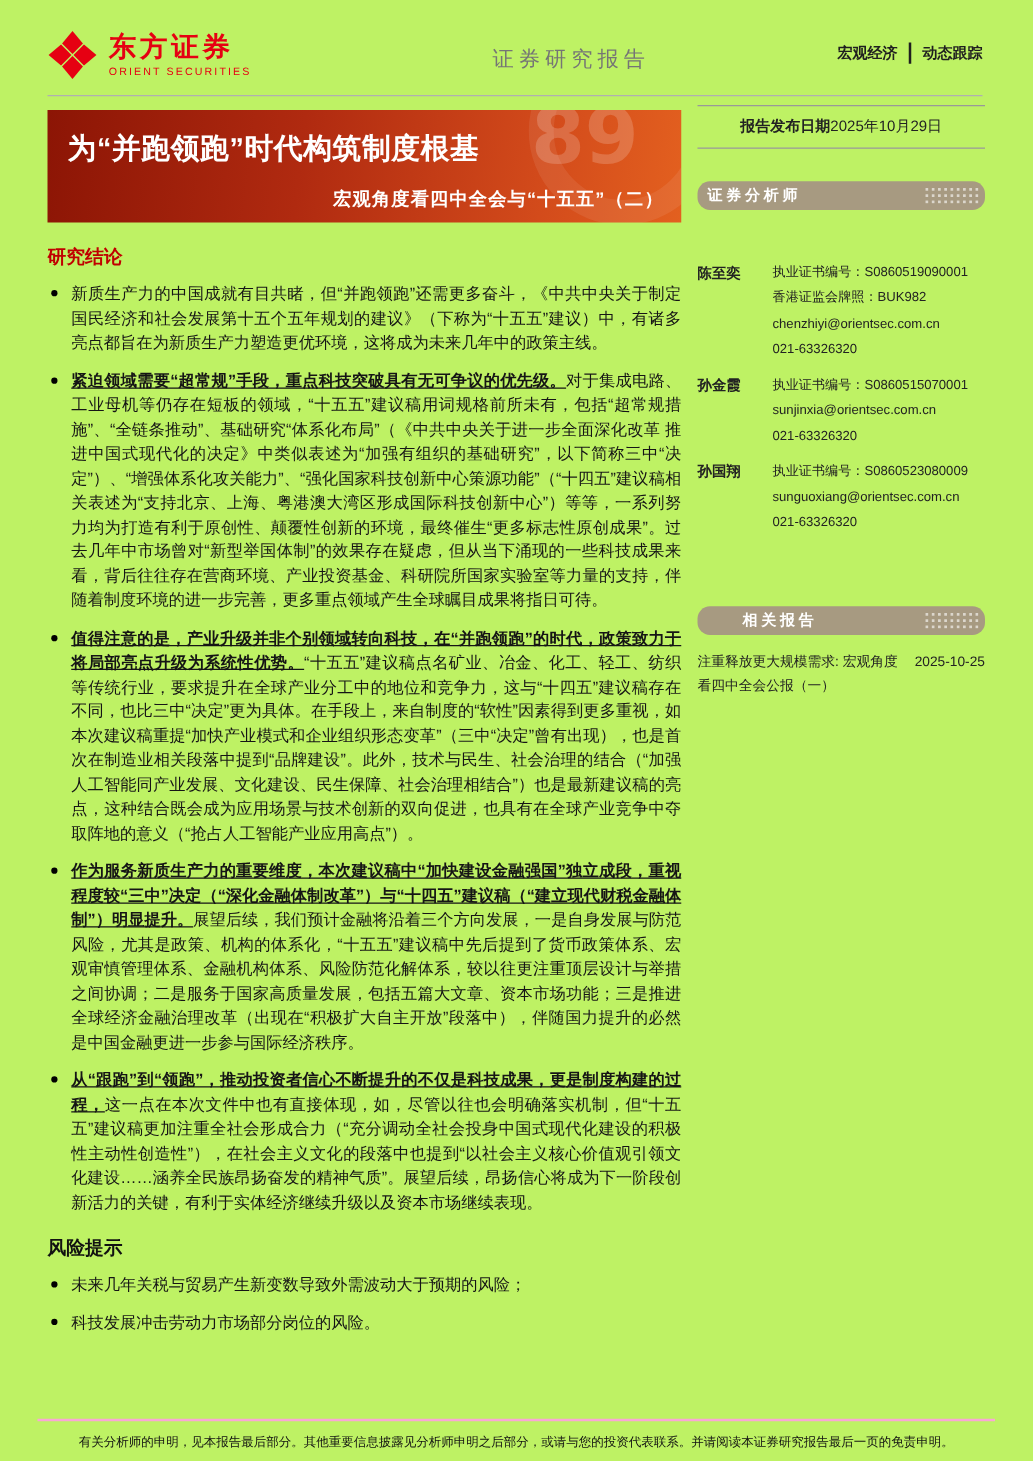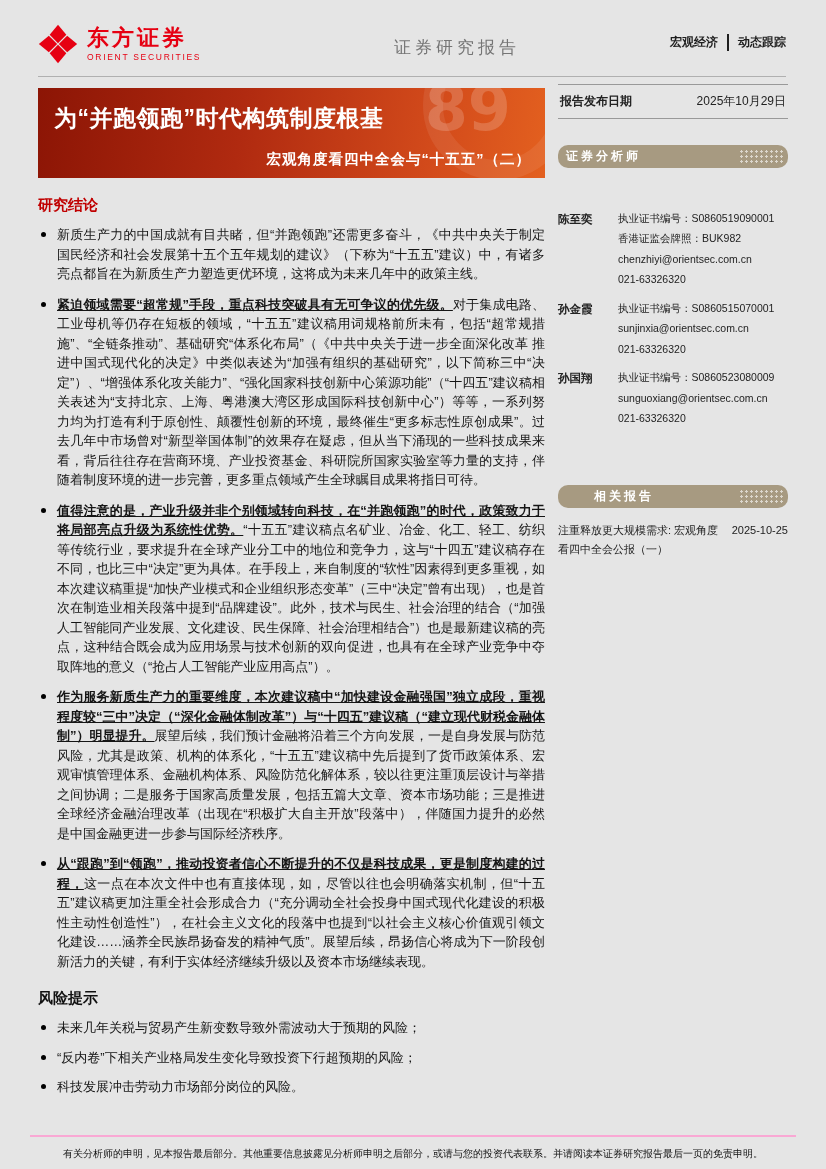--- a/index.html
+++ b/index.html
@@ -1,18 +1,18 @@
 <!DOCTYPE html>
 <html><head>
 <meta charset="utf-8">
 <style>
   * { margin:0; padding:0; box-sizing:border-box; }
   html,body { background:#ffffff; }
   body { font-family:"Liberation Sans","DejaVu Sans",sans-serif; color:#111; }
-  .page { position:relative; width:826px; height:1169px; background:#e5e5e5; overflow:hidden; margin:0 auto; }
+  .page { position:relative; width:826px; height:1169px; background:#bef264; overflow:hidden; margin:0 auto; }
 
   
   .topbar { position:absolute; top:22px; left:38px; right:40px; height:50px; }
   .brand { position:absolute; left:0; top:2px; display:flex; align-items:center; gap:9px; }
   .logo-mark { width:40px; height:40px; display:block; }
   .brand-cn { color:#e60012; font-size:22px; font-weight:bold; letter-spacing:3px; line-height:1.05; }
   .brand-en { color:#e60012; font-size:8.5px; font-weight:normal; letter-spacing:1.7px; margin-top:3px; }
   .report-type { position:absolute; left:356px; top:14px; color:#757575; font-size:17px; letter-spacing:4px; }
   .category { position:absolute; right:0; top:12px; display:flex; align-items:center; gap:9px; font-size:12px; font-weight:bold; color:#1f1f1f; }
   .cat-sep { width:2px; height:17px; background:#1f1f1f; }
@@ -35,21 +35,21 @@
   .bullets { list-style:none; }
   .bullets li { position:relative; padding-left:19px; margin-bottom:11px; font-size:13px; line-height:1.5;
                 text-align:justify; color:#151515; }
   .bullets li::before { content:""; position:absolute; left:3px; top:7px; width:5px; height:5px;
                         border-radius:50%; background:#000; }
   .lead { font-weight:bold; text-decoration:underline; }
   .risks li { text-align:left; margin-bottom:10px; }
 
   
   .right-col { position:absolute; left:558px; top:84px; width:230px; }
-  .date-row { display:flex; justify-content:space-between; align-items:center;
+  .date-row { display:flex; justify-content:center; align-items:center;
               border-top:1px solid #999; border-bottom:1px solid #999; padding:8px 2px; font-size:12px; }
   .date-label { font-weight:bold; color:#222; }
   .date-value { color:#222; }
   .side-header { margin-top:26px; background:#a79a81; color:#fff; font-size:12px; font-weight:bold;
                  letter-spacing:3px; padding:3px 8px; position:relative;border-radius:10px; }
   .side-dots { position:absolute; right:5px; top:4px; bottom:4px; width:44px;
                background-image:radial-gradient(rgba(255,255,255,0.6) 1px,transparent 1.4px);
                background-size:5px 5px; }
   .analyst { display:flex; line-height:1.95; color:#222; }
   .analyst.first { margin-top:40px; }
@@ -109,21 +109,20 @@
       <li><span class="lead">紧迫领域需要“超常规”手段，重点科技突破具有无可争议的优先级。</span><span>对于集成电路、工业母机等仍存在短板的领域，“十五五”建议稿用词规格前所未有，包括“超常规措施”、“全链条推动”、基础研究“体系化布局”（《中共中央关于进一步全面深化改革 推进中国式现代化的决定》中类似表述为“加强有组织的基础研究”，以下简称三中“决定”）、“增强体系化攻关能力”、“强化国家科技创新中心策源功能”（“十四五”建议稿相关表述为“支持北京、上海、粤港澳大湾区形成国际科技创新中心”）等等，一系列努力均为打造有利于原创性、颠覆性创新的环境，最终催生“更多标志性原创成果”。过去几年中市场曾对“新型举国体制”的效果存在疑虑，但从当下涌现的一些科技成果来看，背后往往存在营商环境、产业投资基金、科研院所国家实验室等力量的支持，伴随着制度环境的进一步完善，更多重点领域产生全球瞩目成果将指日可待。</span></li>
       <li><span class="lead">值得注意的是，产业升级并非个别领域转向科技，在“并跑领跑”的时代，政策致力于将局部亮点升级为系统性优势。</span><span>“十五五”建议稿点名矿业、冶金、化工、轻工、纺织等传统行业，要求提升在全球产业分工中的地位和竞争力，这与“十四五”建议稿存在不同，也比三中“决定”更为具体。在手段上，来自制度的“软性”因素得到更多重视，如本次建议稿重提“加快产业模式和企业组织形态变革”（三中“决定”曾有出现），也是首次在制造业相关段落中提到“品牌建设”。此外，技术与民生、社会治理的结合（“加强人工智能同产业发展、文化建设、民生保障、社会治理相结合”）也是最新建议稿的亮点，这种结合既会成为应用场景与技术创新的双向促进，也具有在全球产业竞争中夺取阵地的意义（“抢占人工智能产业应用高点”）。</span></li>
       <li><span class="lead">作为服务新质生产力的重要维度，本次建议稿中“加快建设金融强国”独立成段，重视程度较“三中”决定（“深化金融体制改革”）与“十四五”建议稿（“建立现代财税金融体制”）明显提升。</span><span>展望后续，我们预计金融将沿着三个方向发展，一是自身发展与防范风险，尤其是政策、机构的体系化，“十五五”建议稿中先后提到了货币政策体系、宏观审慎管理体系、金融机构体系、风险防范化解体系，较以往更注重顶层设计与举措之间协调；二是服务于国家高质量发展，包括五篇大文章、资本市场功能；三是推进全球经济金融治理改革（出现在“积极扩大自主开放”段落中），伴随国力提升的必然是中国金融更进一步参与国际经济秩序。</span></li>
       <li><span class="lead">从“跟跑”到“领跑”，推动投资者信心不断提升的不仅是科技成果，更是制度构建的过程，</span><span>这一点在本次文件中也有直接体现，如，尽管以往也会明确落实机制，但“十五五”建议稿更加注重全社会形成合力（“充分调动全社会投身中国式现代化建设的积极性主动性创造性”），在社会主义文化的段落中也提到“以社会主义核心价值观引领文化建设……涵养全民族昂扬奋发的精神气质”。展望后续，昂扬信心将成为下一阶段创新活力的关键，有利于实体经济继续升级以及资本市场继续表现。</span></li>
     </ul>
 
     <h2 class="section-title">风险提示</h2>
 
     <ul class="bullets risks">
       <li>未来几年关税与贸易产生新变数导致外需波动大于预期的风险；</li>
-      <li>“反内卷”下相关产业格局发生变化导致投资下行超预期的风险；</li>
       <li>科技发展冲击劳动力市场部分岗位的风险。</li>
     </ul>
   </div>
 
   <div class="right-col">
 
     <div class="date-row">
       <span class="date-label">报告发布日期</span>
       <span class="date-value">2025年10月29日</span>
     </div>

